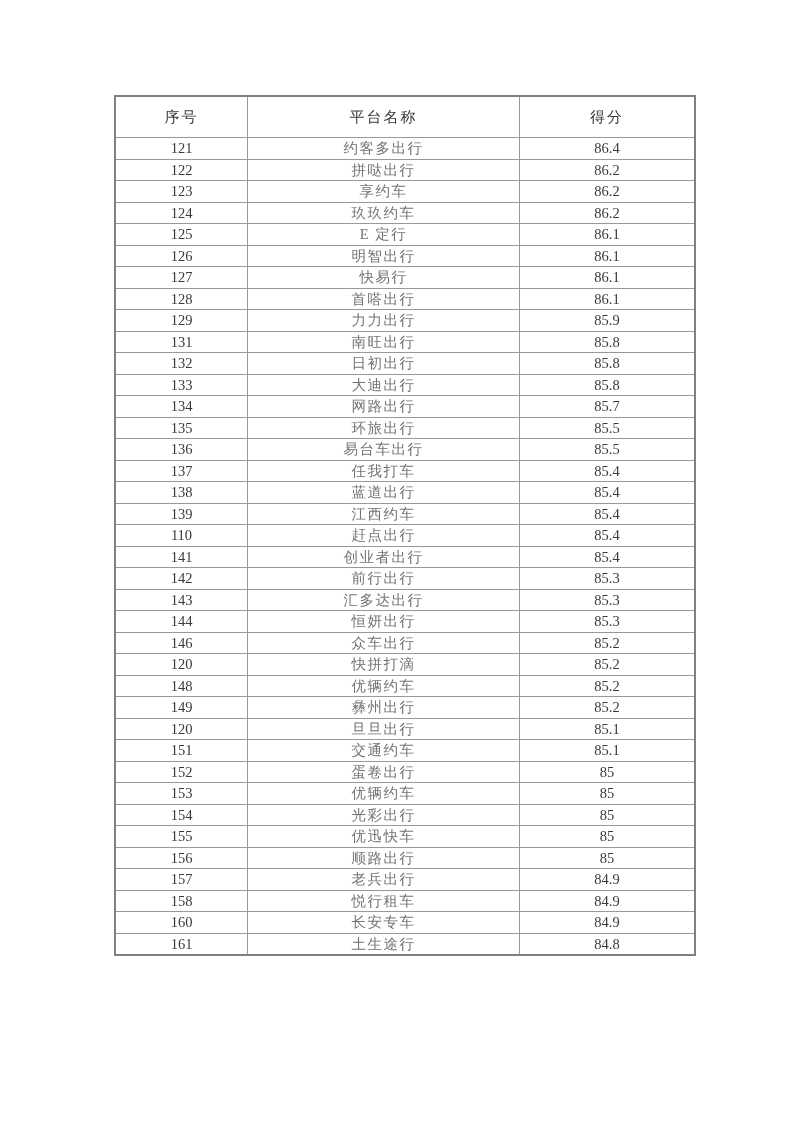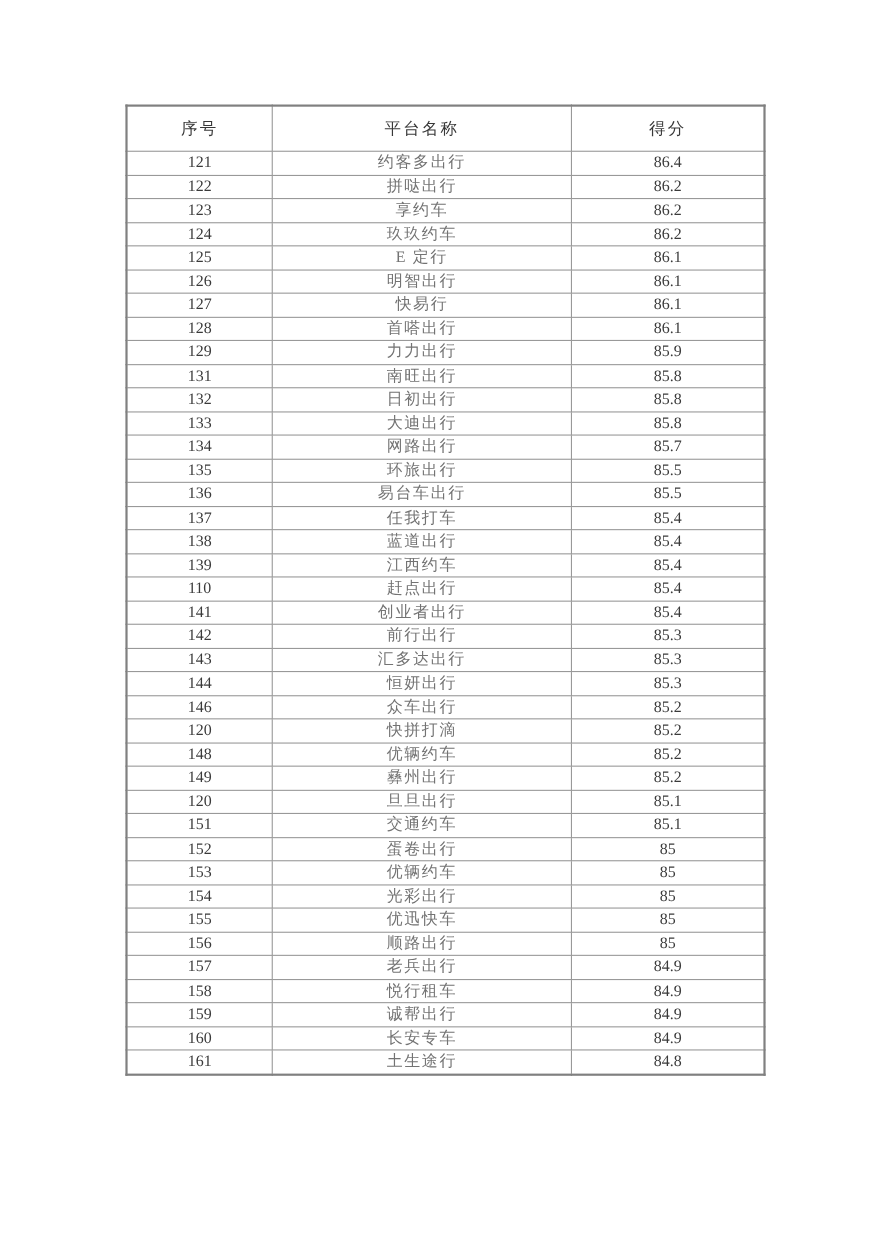--- a/index.html
+++ b/index.html
@@ -248,25 +248,20 @@
           <td class="col-no">157</td>
           <td class="col-name">老兵出行</td>
           <td class="col-score">84.9</td>
         </tr>
         <tr>
           <td class="col-no">158</td>
           <td class="col-name">悦行租车</td>
           <td class="col-score">84.9</td>
         </tr>
         <tr>
-          <td class="col-no">159</td>
-          <td class="col-name">诚帮出行</td>
-          <td class="col-score">84.9</td>
-        </tr>
-        <tr>
           <td class="col-no">160</td>
           <td class="col-name">长安专车</td>
           <td class="col-score">84.9</td>
         </tr>
         <tr>
           <td class="col-no">161</td>
           <td class="col-name">土生途行</td>
           <td class="col-score">84.8</td>
         </tr>
       </tbody>

